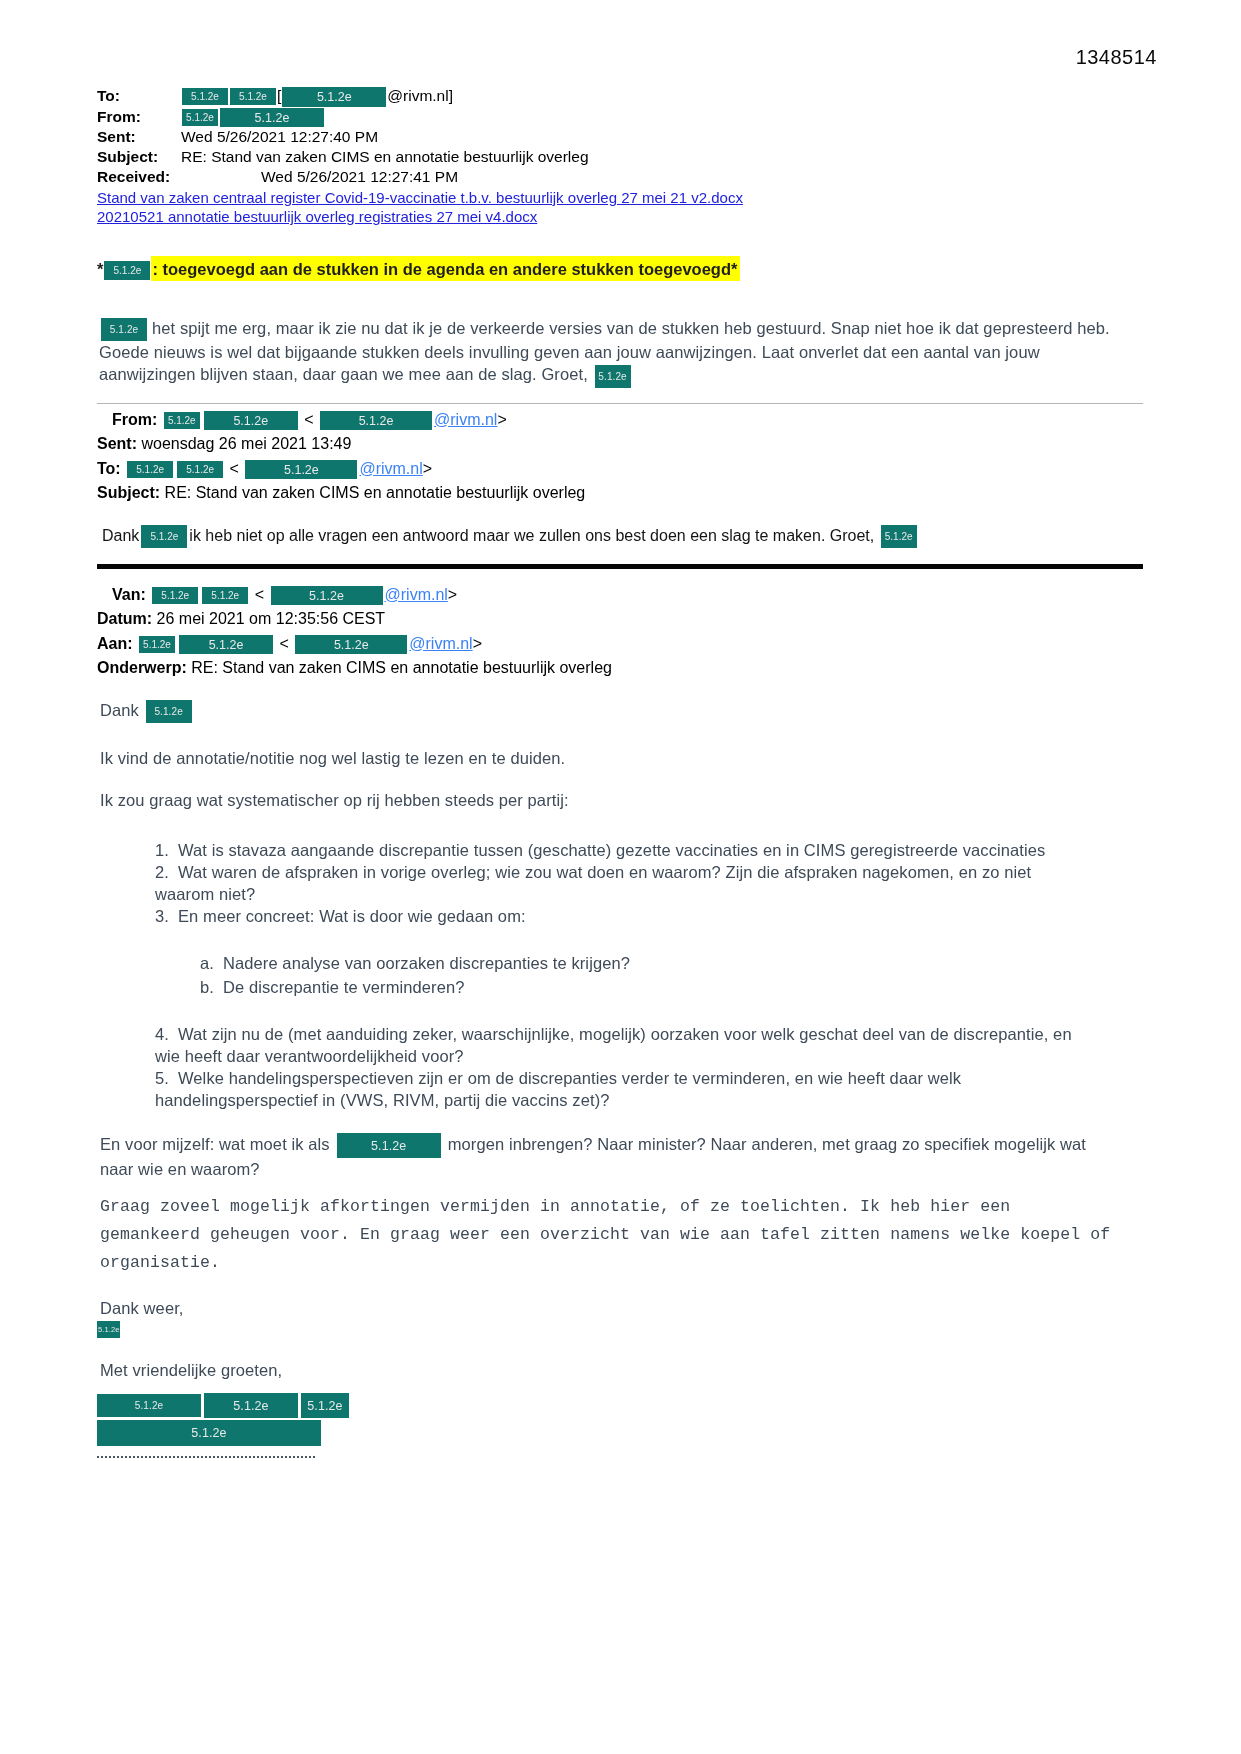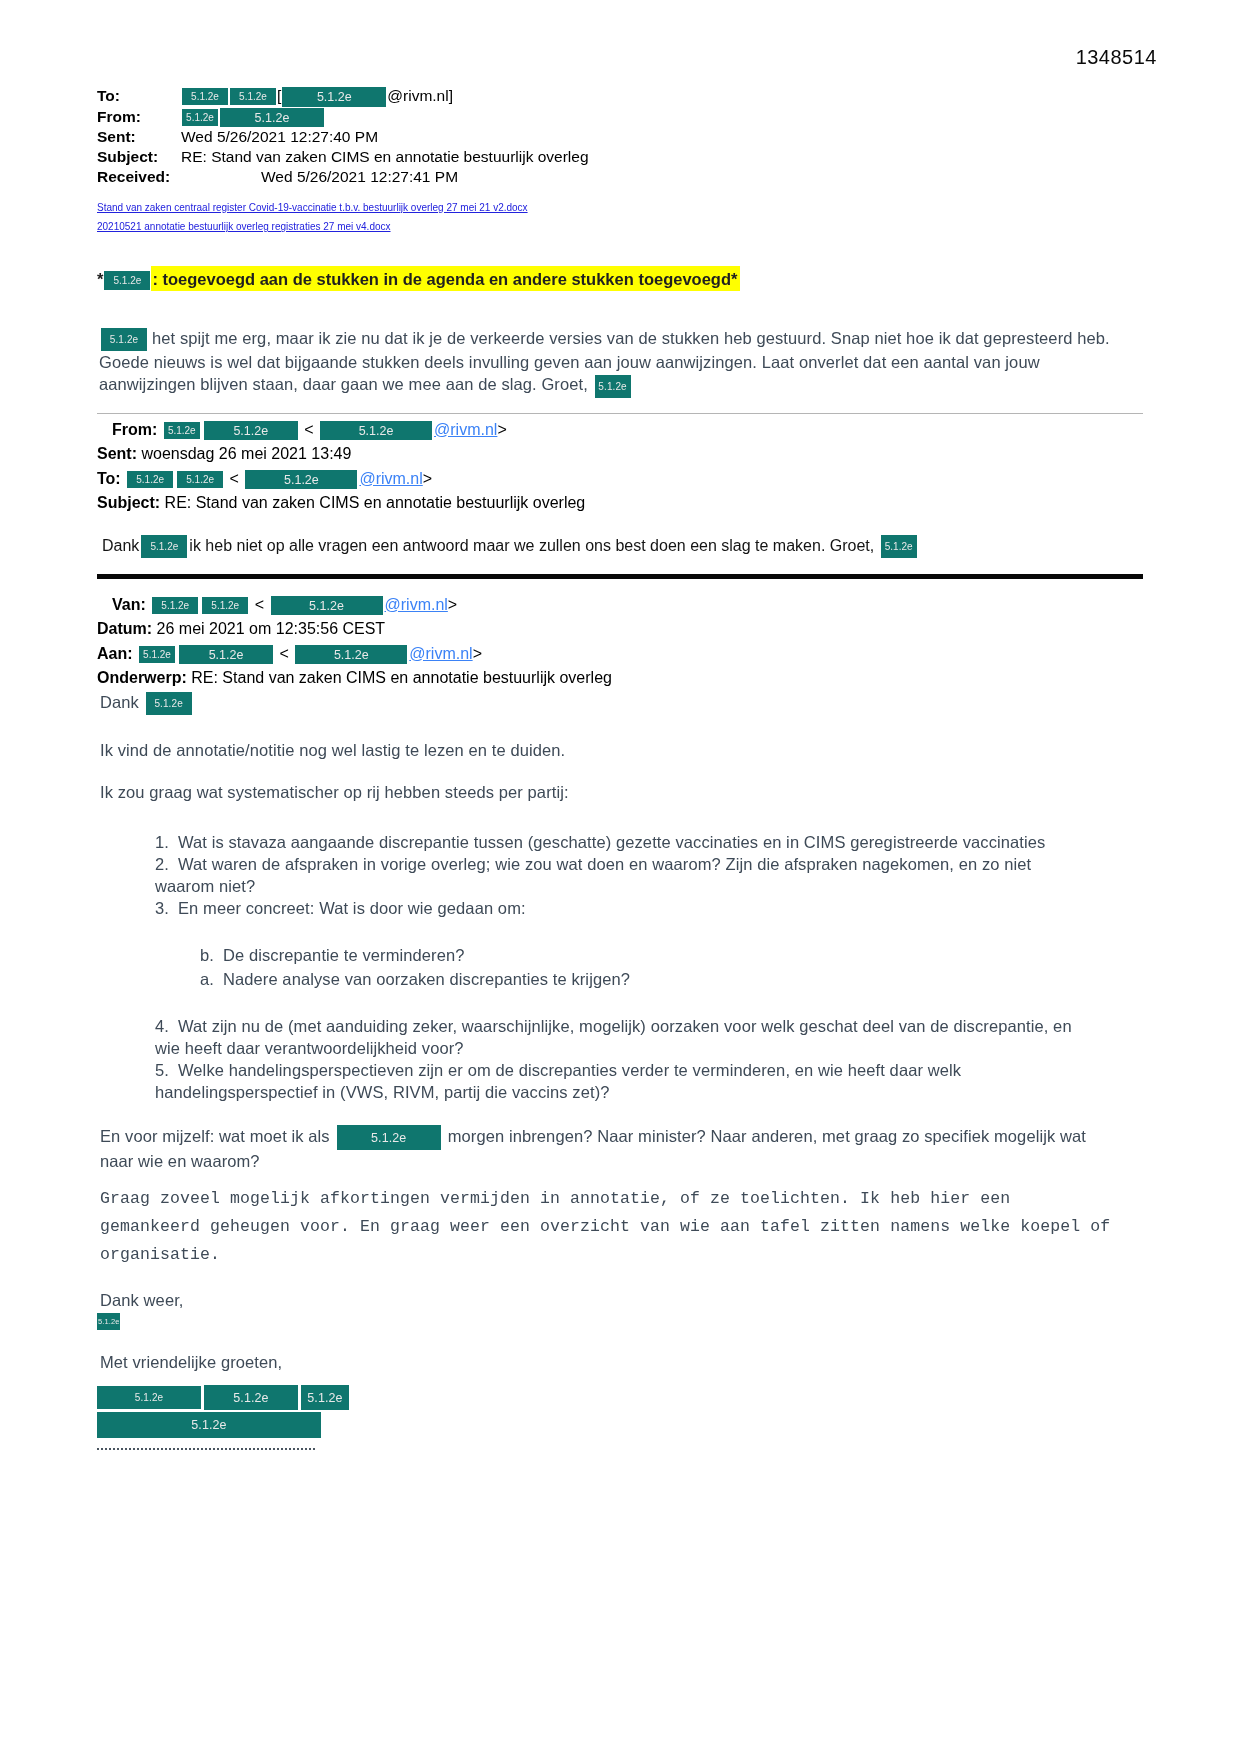--- a/index.html
+++ b/index.html
@@ -28,21 +28,21 @@
   .w-tiny { min-width:18px; font-size:7.5px; padding:5px 1px 4px; margin:0; }
   .tall { padding:7px 3px 6px; }
 
   
   .hdr1 { font-size:15.5px; line-height:19.8px; color:#000; }
   .hdr1-row { display:flex; }
   .hdr1-label { width:84px; font-weight:bold; flex-shrink:0; }
   .hdr1 .rbox { padding:4px 3px 3px; margin:0 1px; }
   .indent-extra { padding-left:80px; }
 
-  .attachments { margin-top:11px; font-size:10px; line-height:19.5px; }
+  .attachments { margin-top:1px; font-size:15px; line-height:19.5px; }
   .doclink { color:#2222dd; text-decoration:underline; cursor:pointer; }
 
   .hl-line { margin-top:33px; font-size:16.5px; white-space:nowrap; }
   .hl-star { color:#222; font-weight:bold; }
   .hl-box  { margin:0 1px; }
   .hl-text { background:#ffff00; font-weight:bold; color:#1f1f1f; padding:4px 3px 3px 1px; }
 
   .para1 { margin-top:37px; margin-left:2px; width:1030px; font-size:16.5px; line-height:22.5px; color:#3e4a57; letter-spacing:0.1px; }
   .para1 .rbox { margin-right:5px; }
 
@@ -54,21 +54,21 @@
   .hdr2 .rbox, .hdr3 .rbox { padding:4px 3px 3px; }
   .hlink { color:#3b82f6; text-decoration:underline; cursor:pointer; }
 
   .dank2 { margin-top:19px; margin-left:5px; font-size:16px; color:#141414; }
 
   .thick-hr { margin-top:16px; height:5px; background:#070707; width:1046px; }
 
   .hdr3 { margin-top:14px; font-size:16px; line-height:24.5px; color:#000; }
 
   .body3 { font-size:16.5px; color:#3e4a57; letter-spacing:0.1px; }
-  .dank3 { margin-top:1px; margin-left:3px; }
+  .dank3 { margin-top:19px; margin-left:3px; }
   .p-std { line-height:22px; }
   .p1 { margin-top:24px; margin-left:3px; }
   .p2 { margin-top:20px; margin-left:3px; }
   .list { margin-top:28px; }
   .li { margin-left:58px; width:925px; line-height:22px; }
   .num { margin-right:9px; }
   .sublist { margin-top:24px; }
   .sli { margin-left:103px; line-height:24px; }
   .list2 { margin-top:24px; }
   .p3 { margin-top:22px; margin-left:3px; width:1015px; line-height:22.5px; }
@@ -192,22 +192,22 @@
       <div class="p1 p-std">Ik vind de annotatie/notitie nog wel lastig te lezen en te duiden.</div>
       <div class="p2 p-std">Ik zou graag wat systematischer op rij hebben steeds per partij:</div>
 
       <div class="list">
         <div class="li"><span class="num">1.</span><span>Wat is stavaza aangaande discrepantie tussen (geschatte) gezette vaccinaties en in CIMS geregistreerde vaccinaties</span></div>
         <div class="li"><span class="num">2.</span><span>Wat waren de afspraken in vorige overleg; wie zou wat doen en waarom? Zijn die afspraken nagekomen, en zo niet waarom niet?</span></div>
         <div class="li"><span class="num">3.</span><span>En meer concreet: Wat is door wie gedaan om:</span></div>
       </div>
 
       <div class="sublist">
+        <div class="sli"><span class="num">a.</span><span>Nadere analyse van oorzaken discrepanties te krijgen?</span></div>
         <div class="sli"><span class="num">b.</span><span>De discrepantie te verminderen?</span></div>
-        <div class="sli"><span class="num">a.</span><span>Nadere analyse van oorzaken discrepanties te krijgen?</span></div>
       </div>
 
       <div class="list2">
         <div class="li"><span class="num">4.</span><span>Wat zijn nu de (met aanduiding zeker, waarschijnlijke, mogelijk) oorzaken voor welk geschat deel van de discrepantie, en wie heeft daar verantwoordelijkheid voor?</span></div>
         <div class="li"><span class="num">5.</span><span>Welke handelingsperspectieven zijn er om de discrepanties verder te verminderen, en wie heeft daar welk handelingsperspectief in (VWS, RIVM, partij die vaccins zet)?</span></div>
       </div>
 
       <div class="p3">
         <span>En voor mijzelf: wat moet ik als</span><span class="rbox w-l tall">5.1.2e</span><span>morgen inbrengen? Naar minister? Naar anderen, met graag zo specifiek mogelijk wat naar wie en waarom?</span>
       </div>

